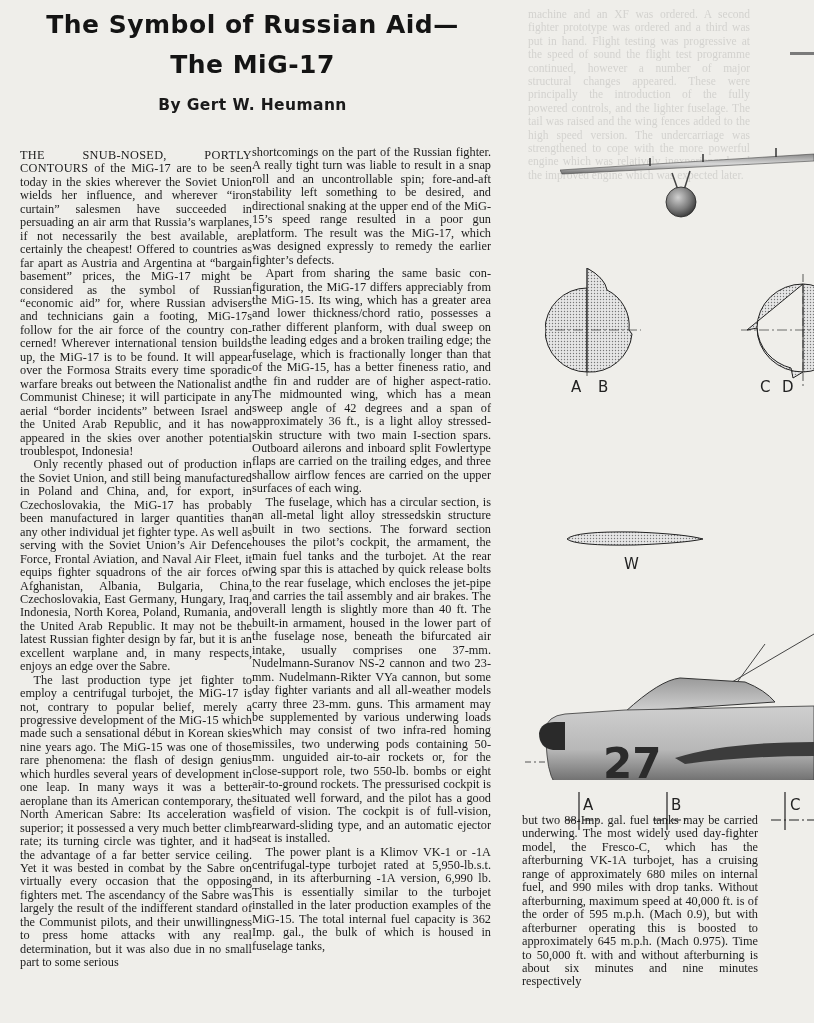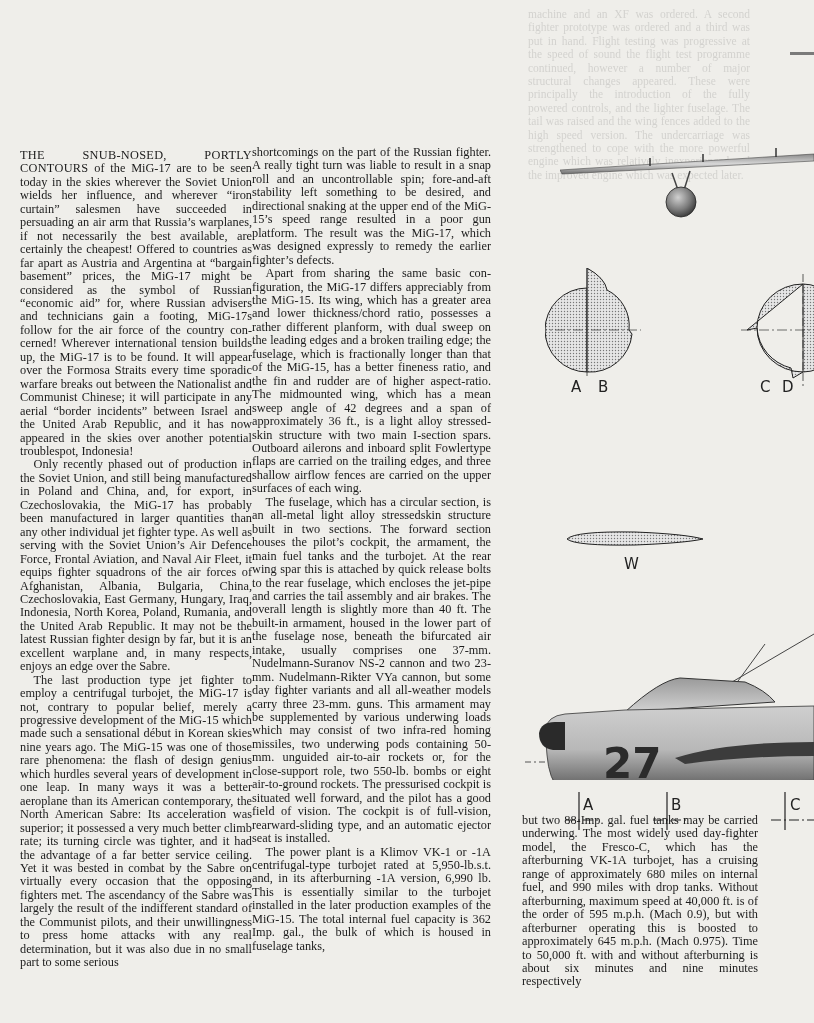--- a/index.html
+++ b/index.html
@@ -44,20 +44,23 @@
     font-size: 15px; color: #222;
   }
 </style>
 </head>
 <body>
 
 <div class="page">
 
   <div class="ghost">machine and an XF was ordered. A second fighter prototype was ordered and a third was put in hand. Flight testing was progressive at the speed of sound the flight test programme continued, however a number of major structural changes appeared. These were principally the introduction of the fully powered controls, and the lighter fuselage. The tail was raised and the wing fences added to the high speed version. The undercarriage was strengthened to cope with the more powerful engine which was relatively inexperienced and the improved engine which was expected later.</div>
 
+  <div class="title l1">The Symbol of Russian Aid—</div>
+  <div class="title l2">The MiG-17</div>
+  <div class="byline">By Gert W. Heumann</div>
 
   <div class="col col1">
     <p><span class="sc">THE SNUB-NOSED, PORTLY CONTOURS</span><span> of the MiG-17 are to be seen today in the skies wherever the Soviet Union wields her in­fluence, and wherever “iron curtain” sales­men have succeeded in persuading an air arm that Russia’s warplanes, if not neces­sarily the best available, are certainly the cheapest! Offered to countries as far apart as Austria and Argentina at “bargain base­ment” prices, the MiG-17 might be considered as the symbol of Russian “economic aid” for, where Russian advisers and technicians gain a footing, MiG-17s follow for the air force of the country con­cerned! Wherever international tension builds up, the MiG-17 is to be found. It will appear over the Formosa Straits every time sporadic warfare breaks out between the Nationalist and Communist Chinese; it will participate in any aerial “border incidents” between Israel and the United Arab Republic, and it has now appeared in the skies over another potential trouble­spot, Indonesia!</span></p>
     <p>Only recently phased out of production in the Soviet Union, and still being manu­factured in Poland and China, and, for export, in Czechoslovakia, the MiG-17 has probably been manufactured in larger quantities than any other individual jet fighter type. As well as serving with the Soviet Union’s Air Defence Force, Frontal Aviation, and Naval Air Fleet, it equips fighter squadrons of the air forces of Afghanistan, Albania, Bulgaria, China, Czechoslovakia, East Germany, Hungary, Iraq, Indonesia, North Korea, Poland, Rumania, and the United Arab Republic. It may not be the latest Russian fighter design by far, but it is an excellent warplane and, in many respects, enjoys an edge over the Sabre.</p>
     <p>The last production type jet fighter to employ a centrifugal turbojet, the MiG-17 is not, contrary to popular belief, merely a progressive development of the MiG-15 which made such a sensational début in Korean skies nine years ago. The MiG-15 was one of those rare phenomena: the flash of design genius which hurdles several years of development in one leap. In many ways it was a better aeroplane than its American contemporary, the North American Sabre: Its acceleration was superior; it possessed a very much better climb rate; its turning circle was tighter, and it had the advantage of a far better service ceiling. Yet it was bested in combat by the Sabre on virtually every occasion that the opposing fighters met. The ascendancy of the Sabre was largely the result of the indifferent standard of the Communist pilots, and their unwillingness to press home at­tacks with any real determination, but it was also due in no small part to some serious</p>
   </div>
 
   <div class="col col2">
     <p>shortcomings on the part of the Russian fighter. A really tight turn was liable to result in a snap roll and an uncontrollable spin; fore-and-aft stability left something to be desired, and directional snaking at the upper end of the MiG-15’s speed range resulted in a poor gun platform. The result was the MiG-17, which was designed ex­pressly to remedy the earlier fighter’s defects.</p>
     <p>Apart from sharing the same basic con­figuration, the MiG-17 differs appreciably from the MiG-15. Its wing, which has a greater area and lower thickness/chord ratio, possesses a rather different planform, with dual sweep on the leading edges and a broken trailing edge; the fuselage, which is fractionally longer than that of the MiG-15, has a better fineness ratio, and the fin and rudder are of higher aspect-ratio. The mid­mounted wing, which has a mean sweep angle of 42 degrees and a span of approxi­mately 36 ft., is a light alloy stressed-skin structure with two main I-section spars. Outboard ailerons and inboard split Fowler­type flaps are carried on the trailing edges, and three shallow airflow fences are carried on the upper surfaces of each wing.</p>

